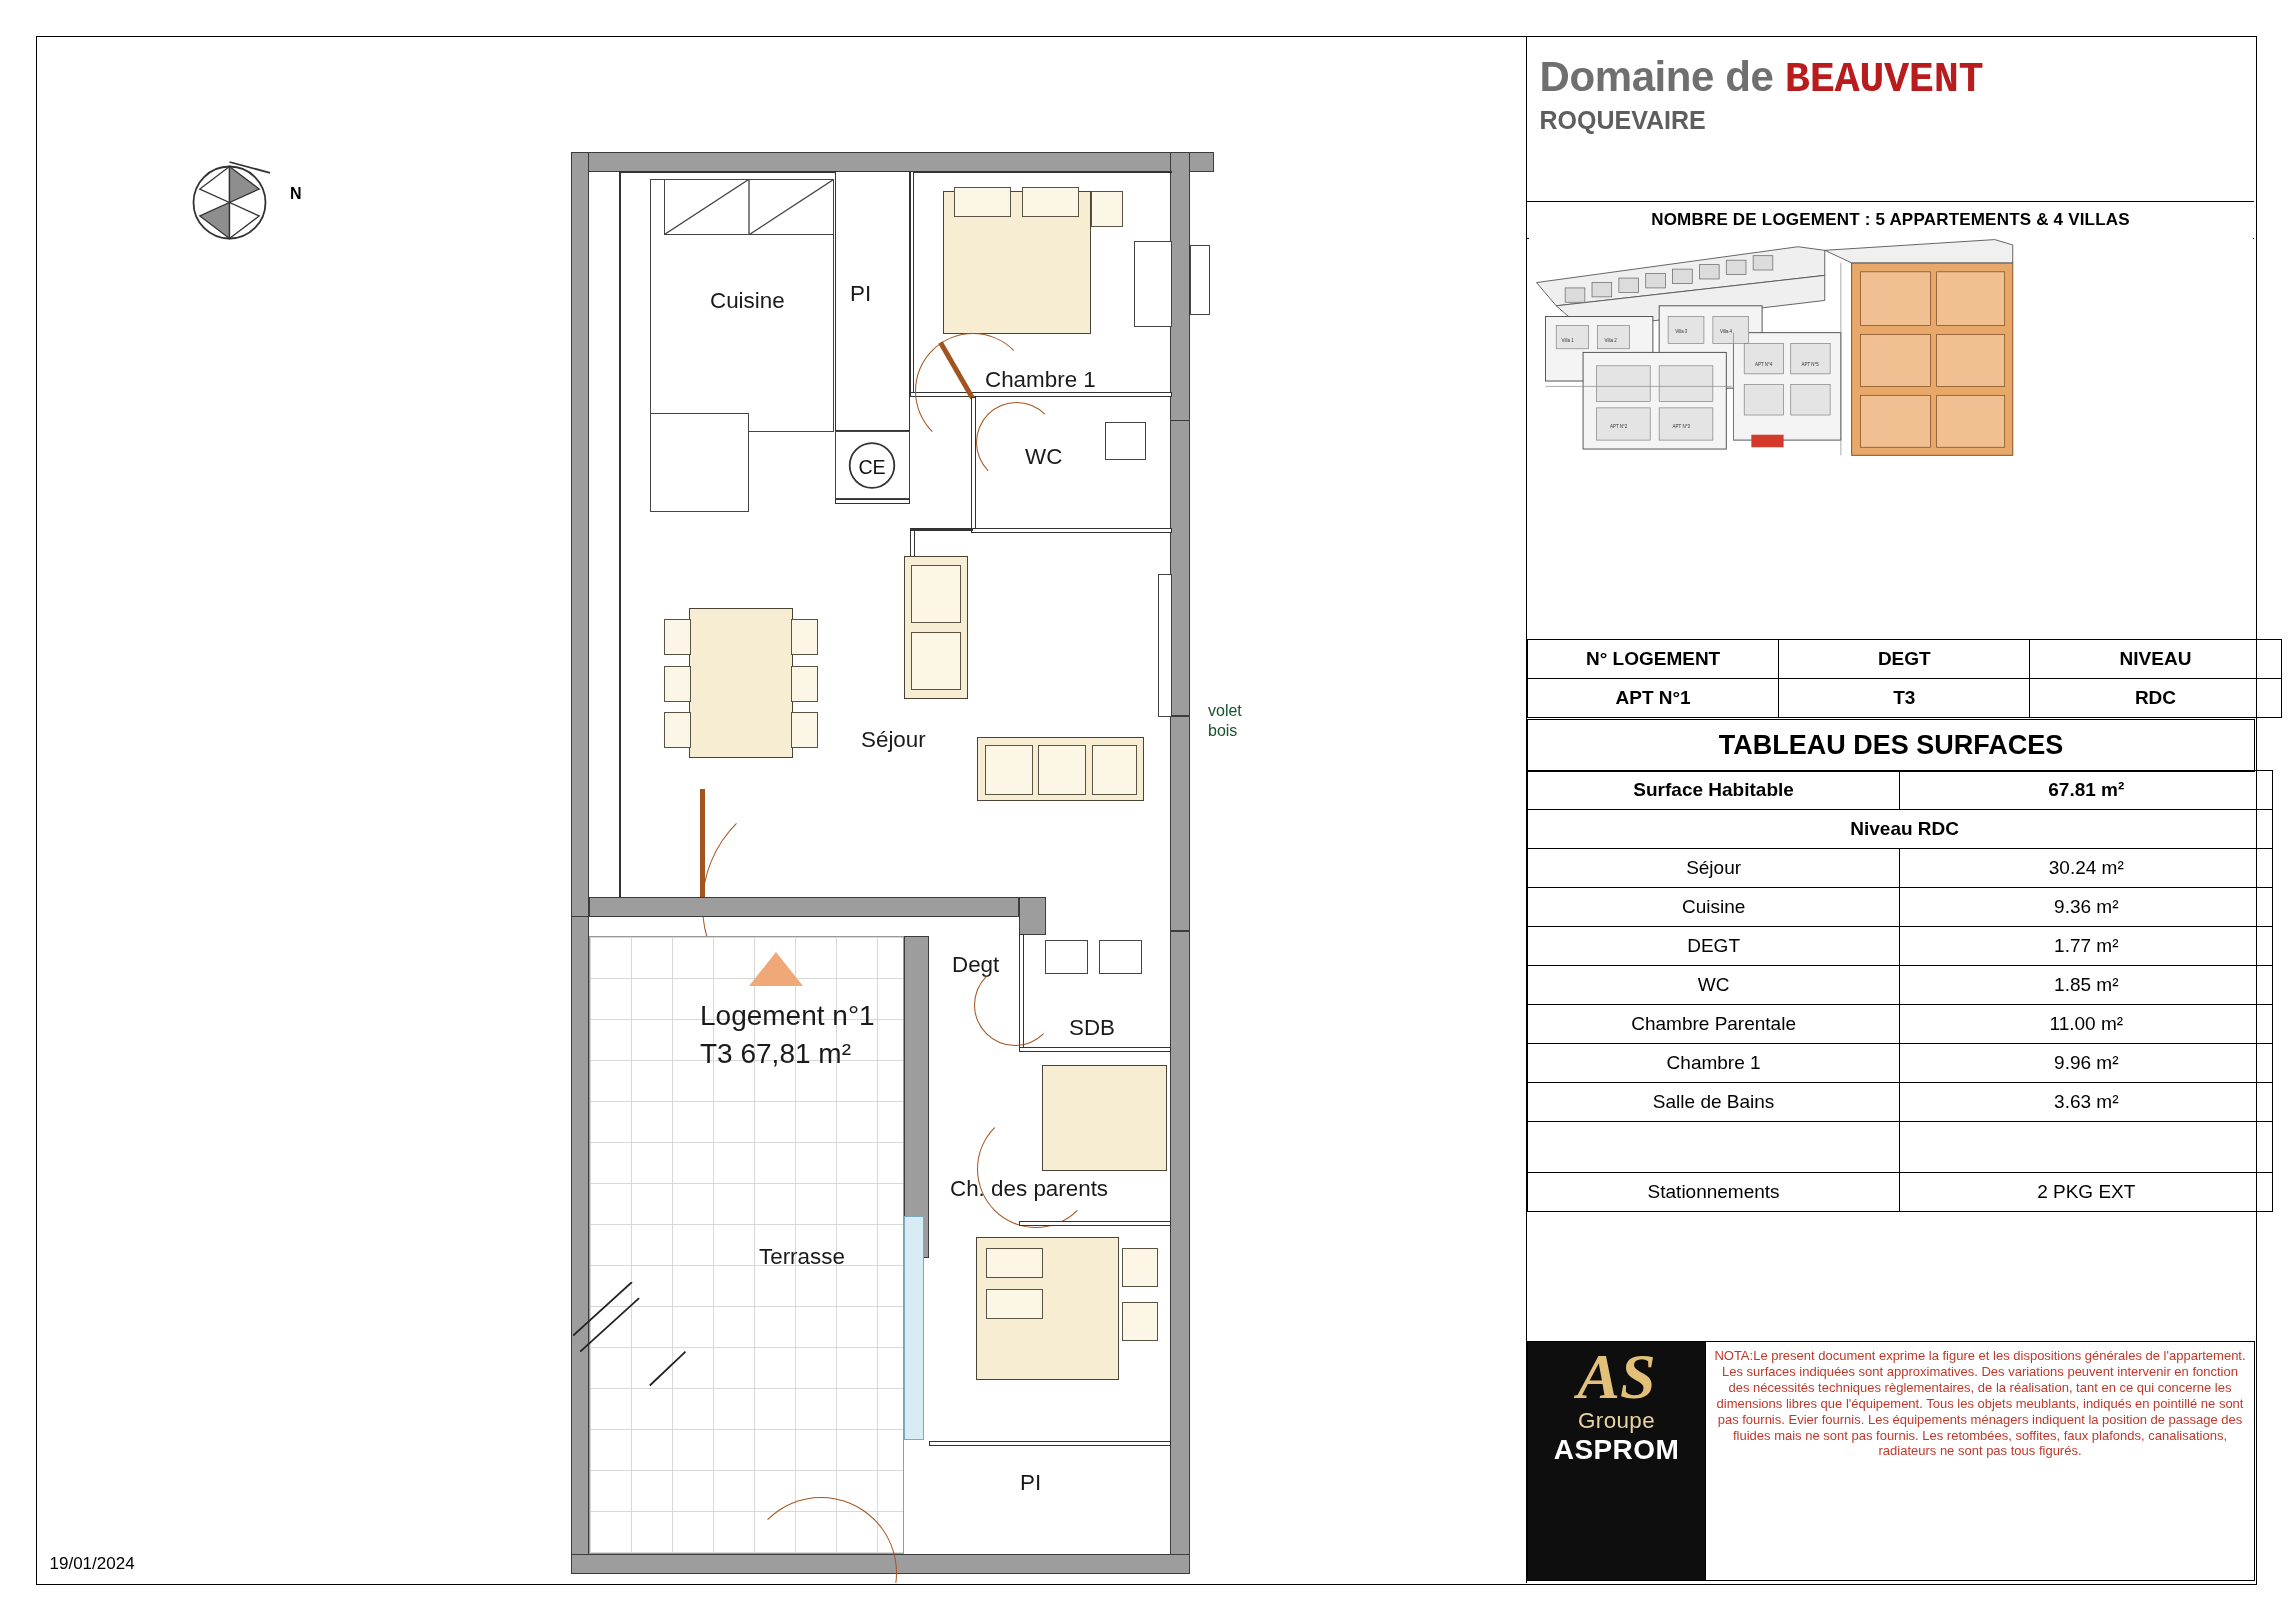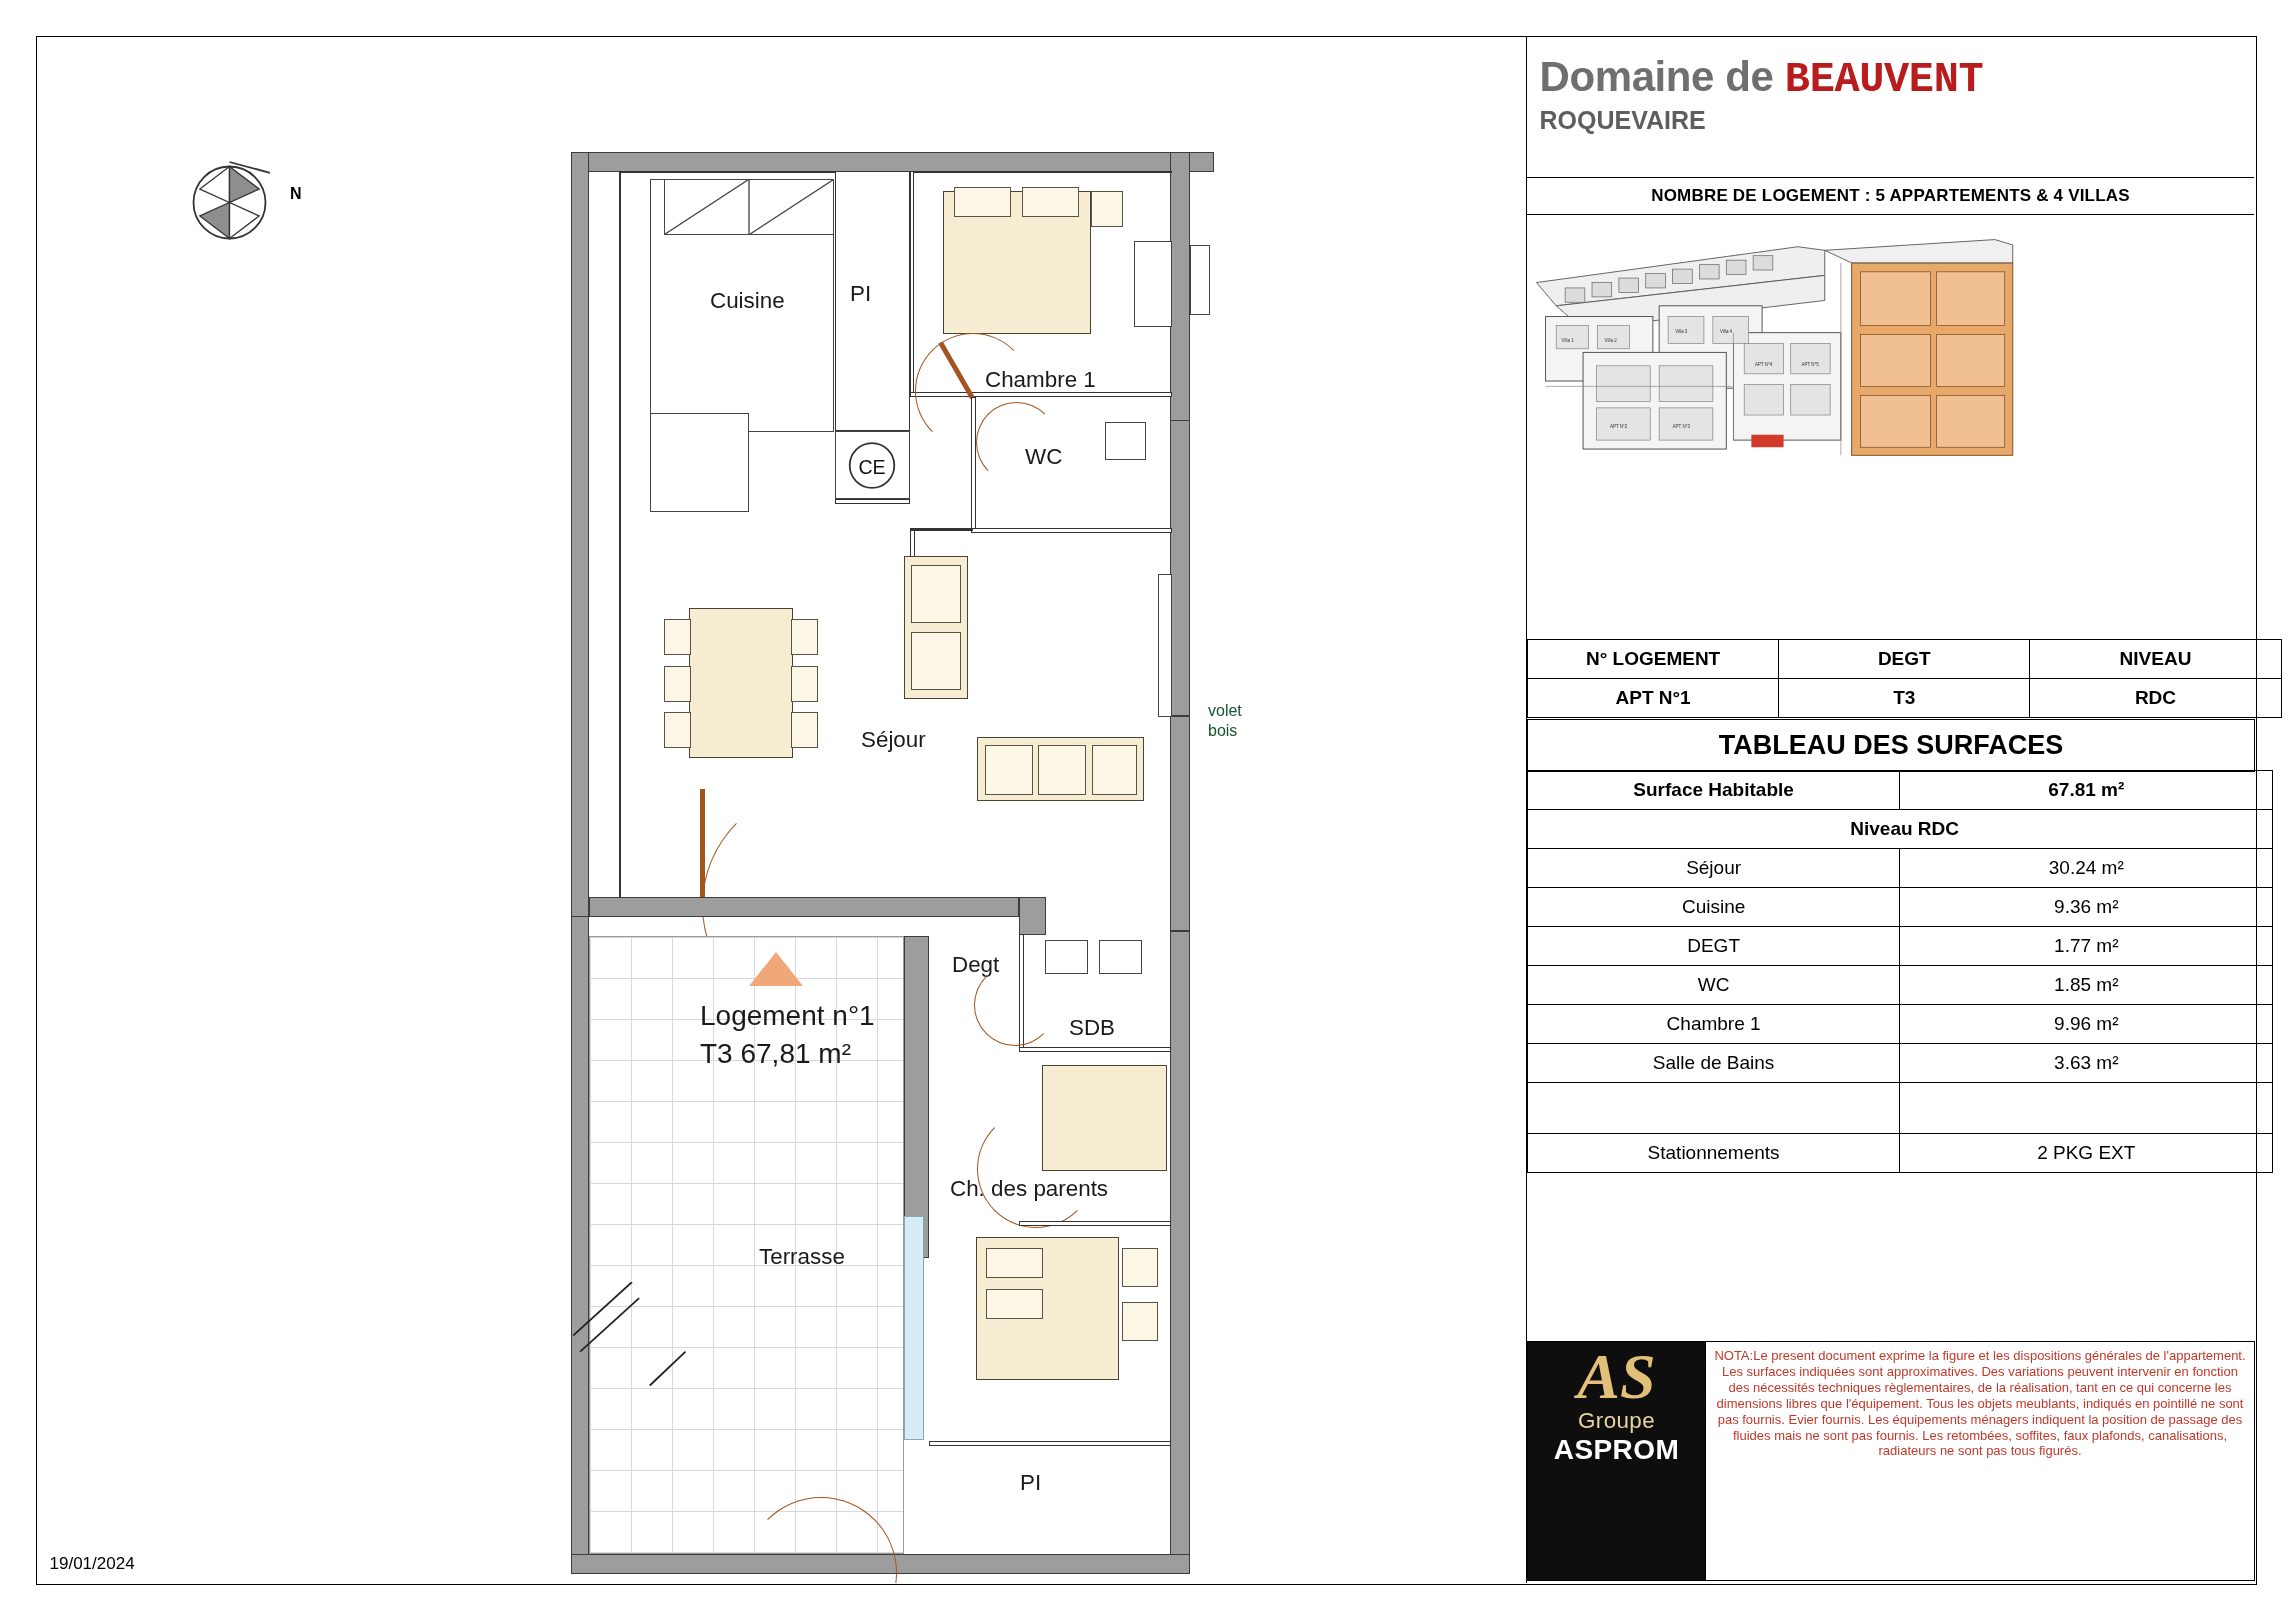--- a/index.html
+++ b/index.html
@@ -407,21 +407,21 @@
     <div class="date-stamp">19/01/2024</div>
   </div>
 
   <div class="panel">
 
     <div class="panel-title">
       <div class="title-main"><span>Domaine de </span><span class="dark">BEAUVENT</span></div>
       <div class="title-sub">ROQUEVAIRE</div>
     </div>
 
-    <div class="band" style="top:140px;">NOMBRE DE LOGEMENT : 5  APPARTEMENTS &amp; 4 VILLAS</div>
+    <div class="band" style="top:164px;">NOMBRE DE LOGEMENT : 5  APPARTEMENTS &amp; 4 VILLAS</div>
 
     <div class="mini-plan" style="top:199px; height:222px;">
       <svg width="724" height="222" viewBox="0 0 808 248">
         <rect x="0" y="0" width="808" height="248" fill="#ffffff"></rect>
 
         <g stroke="#555" stroke-width="1" fill="#efefef">
           <polygon points="8,52 300,12 330,16 330,44 30,78"></polygon>
           <polygon points="30,78 330,44 330,72 60,104"></polygon>
         </g>
         <g stroke="#666" stroke-width="0.8" fill="#dcdcdc">
@@ -529,20 +529,24 @@
       </tr>
       <tr>
         <td>DEGT</td>
         <td>1.77 m²</td>
       </tr>
       <tr>
         <td>WC</td>
         <td>1.85 m²</td>
       </tr>
       <tr>
+        <td>Chambre Parentale</td>
+        <td>11.00 m²</td>
+      </tr>
+      <tr>
         <td>Chambre 1</td>
         <td>9.96 m²</td>
       </tr>
       <tr>
         <td>Salle de Bains</td>
         <td>3.63 m²</td>
       </tr>
       <tr>
         <td style="height:34px;"></td>
         <td></td>

